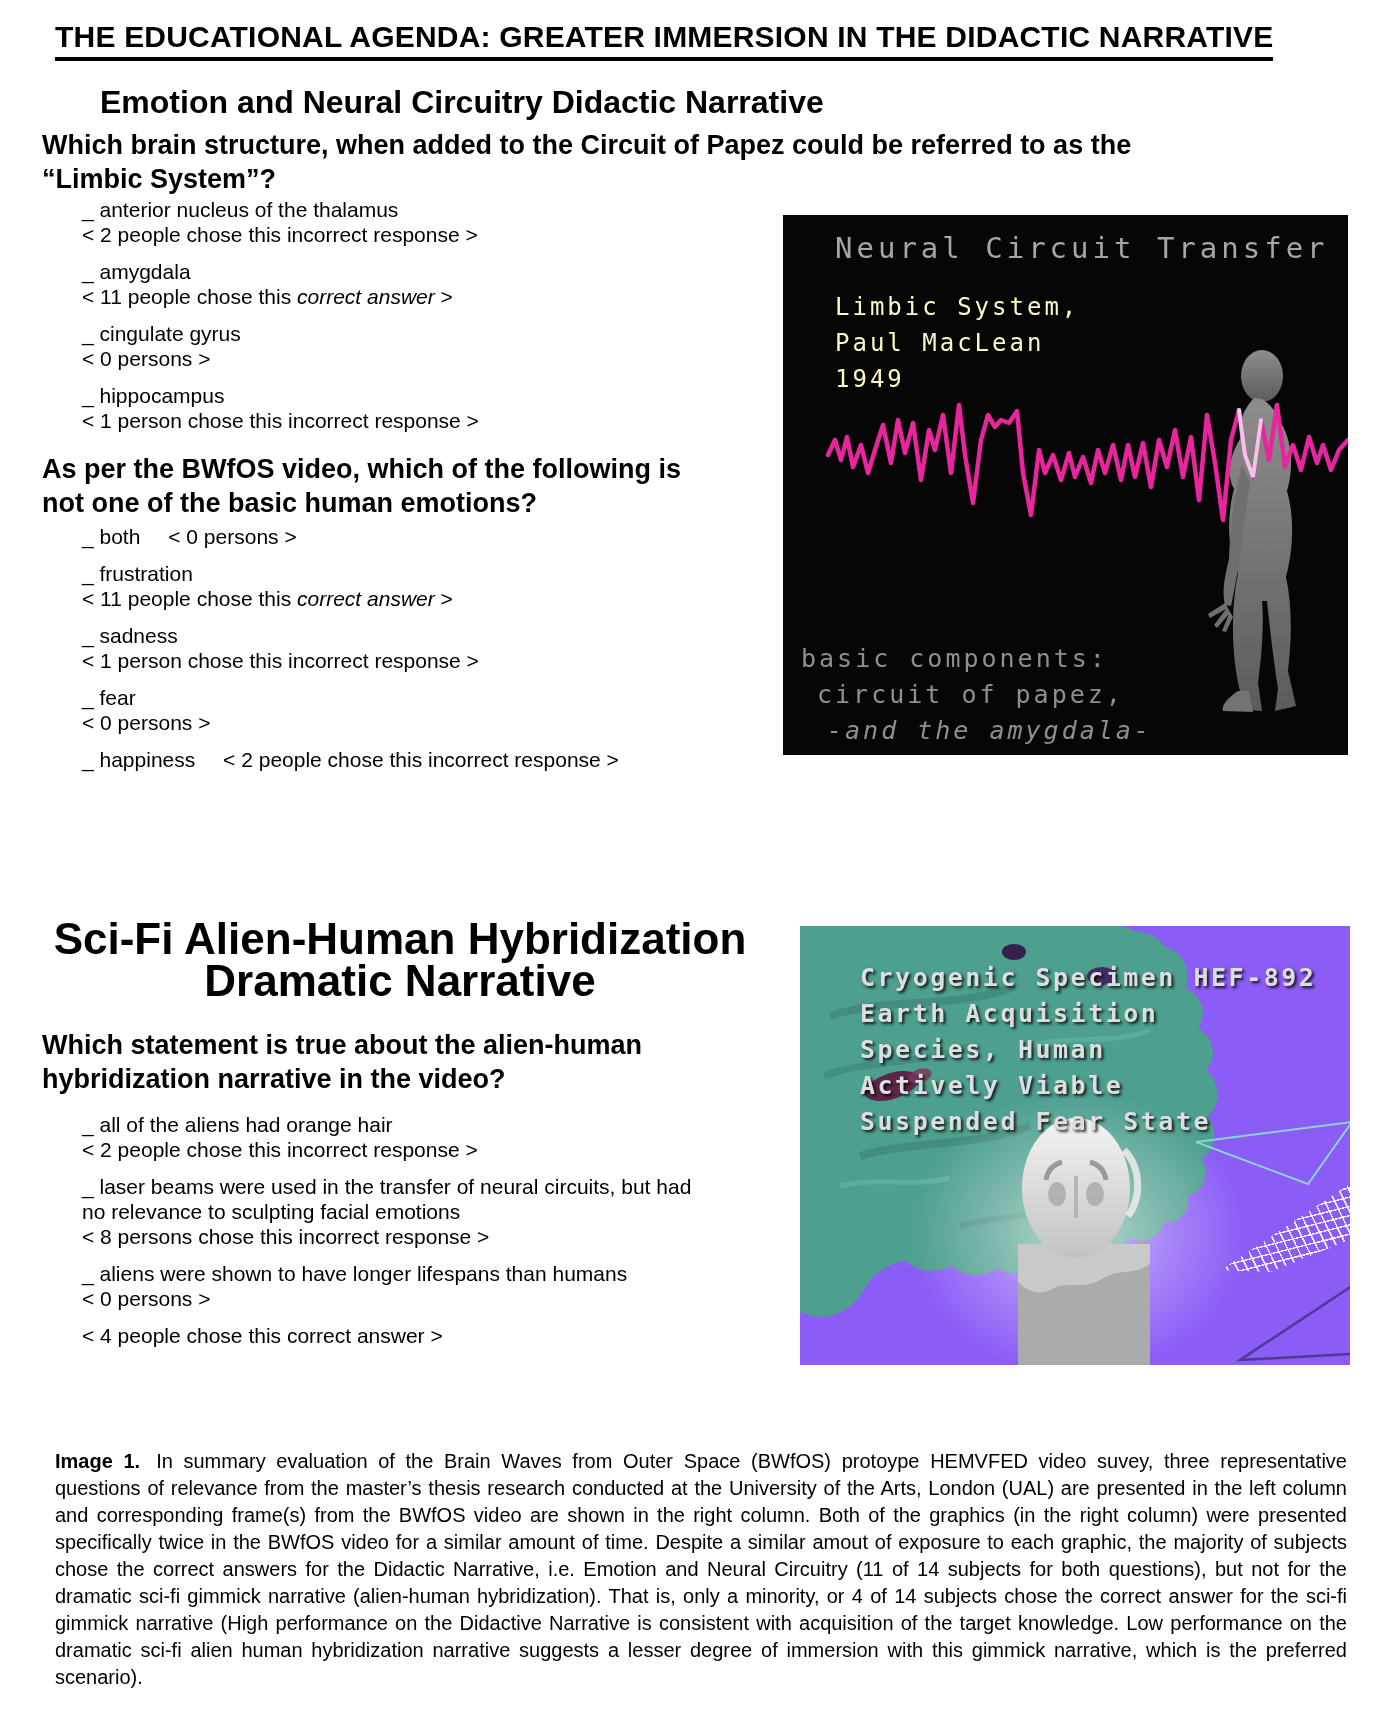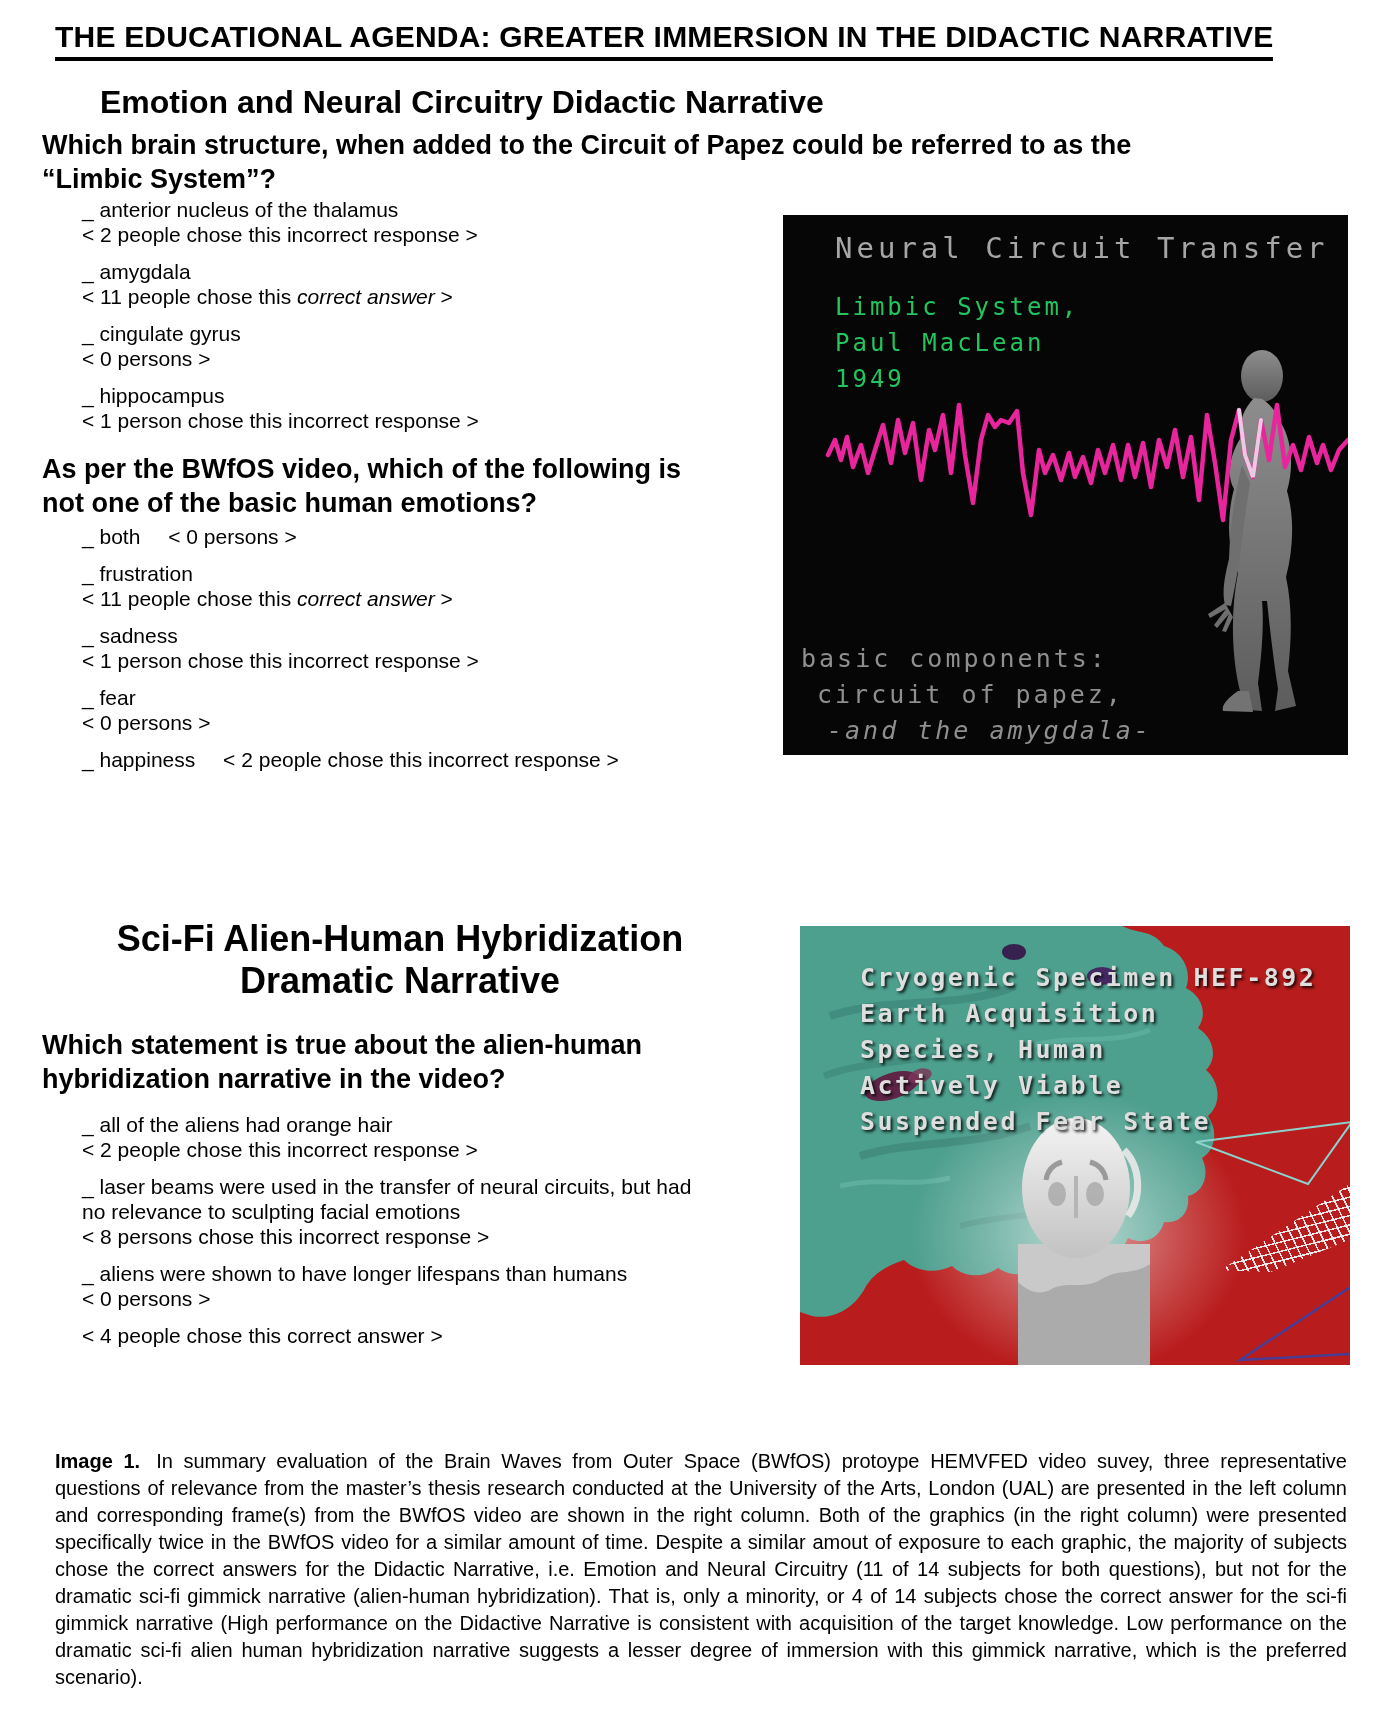--- a/index.html
+++ b/index.html
@@ -6,52 +6,52 @@
   body{
     width:1400px;height:1713px;position:relative;background:#ffffff;color:#000;
     font-family:"Liberation Sans",sans-serif;overflow:hidden;
   }
   .abs{position:absolute;}
   .doc-title{
     left:55px;top:20px;font-size:30px;font-weight:bold;letter-spacing:.2px;
     border-bottom:4px solid #000;padding-bottom:3px;white-space:nowrap;
   }
   .h1{left:100px;top:84px;font-size:32px;font-weight:bold;}
-  .h2{left:50px;top:918px;width:700px;text-align:center;font-size:36px;font-weight:bold;line-height:42px;}
+  .h2{left:50px;top:918px;width:700px;text-align:center;font-size:44px;font-weight:bold;line-height:42px;}
   .q{font-weight:bold;font-size:27px;line-height:34px;}
   #q1{left:42px;top:128px;width:1160px;}
   #q2{left:42px;top:452px;width:672px;}
   #q3{left:42px;top:1028px;width:660px;}
   .opts{left:42px;font-size:21px;line-height:25px;}
   #opts1{top:197px;width:680px;}
   #opts2{top:524px;width:680px;}
   #opts3{top:1112px;width:672px;}
   .opt{margin-bottom:12px;margin-left:40px;}
   .opt-count em{font-style:italic;}
   .opt-inline .opt-label{display:inline;}
   .opt-inline .opt-count{display:inline;margin-left:22px;}
   
   #frame1{left:783px;top:215px;width:565px;height:540px;background:#060606;overflow:hidden;}
   #frame1 svg{position:absolute;left:0;top:0;}
   .f1-title{
     position:absolute;left:52px;top:16px;color:#a6a6a6;
     font-family:"DejaVu Sans Mono",monospace;font-size:29px;letter-spacing:4px;white-space:nowrap;text-align:center;
   }
   .f1-lines{
-    position:absolute;left:52px;top:74px;color:#22c55e;
+    position:absolute;left:52px;top:74px;color:#fef9c3;
     font-family:"DejaVu Sans Mono",monospace;font-size:24px;letter-spacing:3px;line-height:36px;white-space:nowrap;
   }
   .f1-footer{
     position:absolute;left:18px;top:426px;color:#8f8f8f;
     font-family:"DejaVu Sans Mono",monospace;font-size:25px;letter-spacing:3px;line-height:36px;white-space:nowrap;
   }
   .f1-footer .ind1{padding-left:16px;}
   .f1-footer .ind2{padding-left:26px;font-style:italic;}
   
-  #frame2{left:800px;top:926px;width:550px;height:439px;background:#b91c1c;overflow:hidden;}
+  #frame2{left:800px;top:926px;width:550px;height:439px;background:#8b5cf6;overflow:hidden;}
   #frame2 svg{position:absolute;left:0;top:0;}
   .f2-lines{
     position:absolute;left:60px;top:34px;color:#dedede;
     font-family:"DejaVu Sans Mono",monospace;font-weight:bold;font-size:25px;letter-spacing:2.5px;
     line-height:36px;white-space:nowrap;text-shadow:2px 2px 3px rgba(0,0,0,.85);
   }
   .mesh{
     position:absolute;left:418px;top:256px;width:132px;height:90px;
     background:
       repeating-linear-gradient(64deg, rgba(240,240,240,.95) 0 1.6px, transparent 1.6px 9px),

